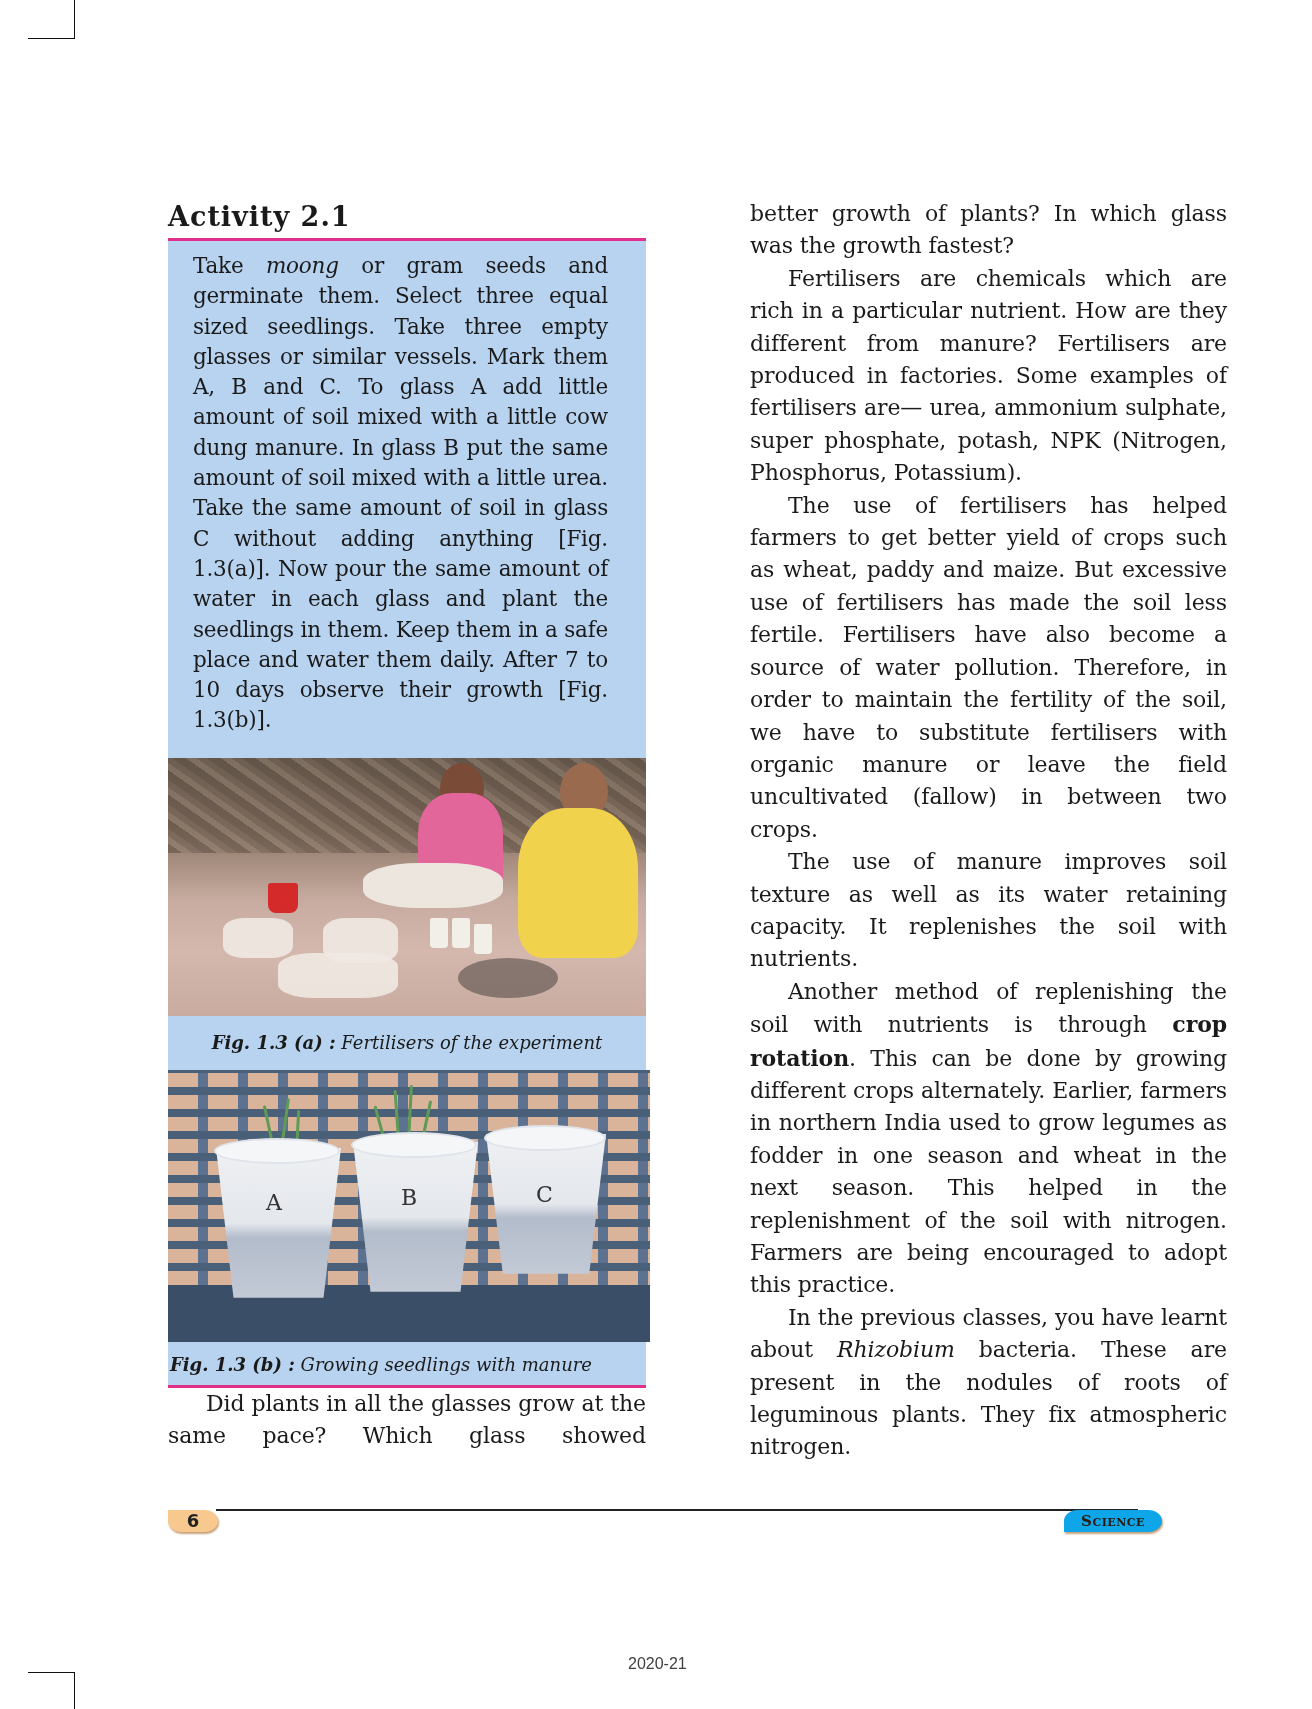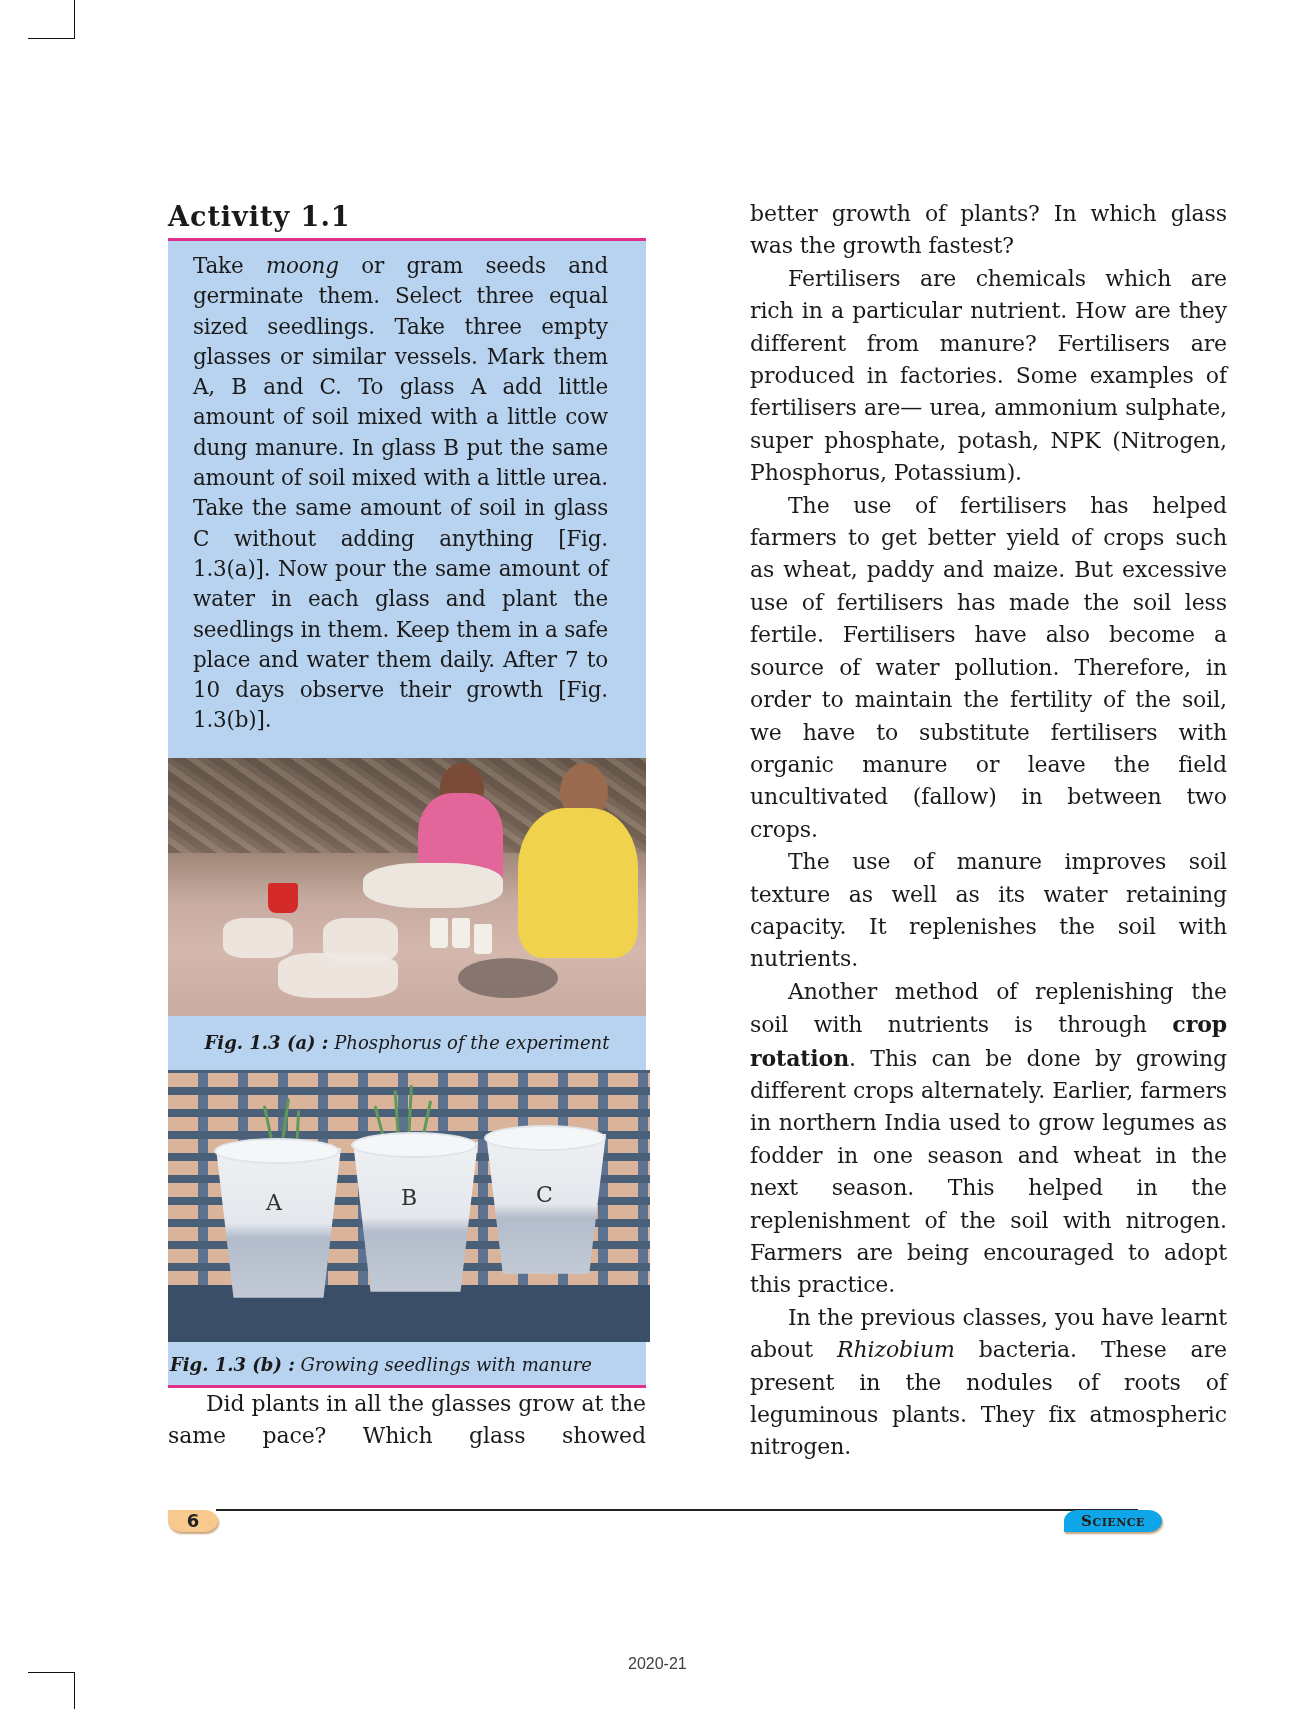--- a/index.html
+++ b/index.html
@@ -84,21 +84,21 @@
   .sprout { position: absolute; width: 3px; background: #5f9a57; border-radius: 2px; }
   .cup-label { position: absolute; font-family: "DejaVu Serif", serif; font-size: 22px; color: #333; }
 </style>
 </head>
 <body>
 
 <div class="crop crop-tl"></div>
 <div class="crop crop-bl"></div>
 
 <div class="col-left">
-  <h2 class="activity-title">Activity 1.1</h2>
+  <h2 class="activity-title">Activity 2.1</h2>
   <div class="pink-rule"></div>
   <div class="activity-box">
     <p><span>Take </span><em>moong</em><span> or gram seeds and germinate them. Select three equal sized seedlings. Take three empty glasses or similar vessels. Mark them A, B and C. To glass A add little amount of soil mixed with a little cow dung manure. In glass B put the same amount of soil mixed with a little urea. Take the same amount of soil in glass C without adding anything [Fig. 1.3(a)]. Now pour the same amount of water in each glass and plant the seedlings in them. Keep them in a safe place and water them daily. After 7 to 10 days observe their growth [Fig. 1.3(b)].</span></p>
   </div>
 
   <div class="photo photo-a">
     <div class="pa-leaves"></div>
     <div class="pa-head1"></div>
     <div class="pa-girl1"></div>
     <div class="pa-head2"></div>
@@ -106,21 +106,21 @@
     <div class="pa-skirt"></div>
     <div class="pa-mug"></div>
     <div class="pa-cup" style="left:262px"></div>
     <div class="pa-cup" style="left:284px"></div>
     <div class="pa-cup" style="left:306px; top:166px"></div>
     <div class="pa-bag" style="left:55px; top:160px; width:70px; height:40px"></div>
     <div class="pa-bag" style="left:110px; top:195px; width:120px; height:45px"></div>
     <div class="pa-bag" style="left:155px; top:160px; width:75px; height:45px"></div>
     <div class="pa-soil"></div>
   </div>
-  <div class="caption caption-a"><span class="lbl">Fig. 1.3 (a) :</span><span> Phosphorus of the experiment</span></div>
+  <div class="caption caption-a"><span class="lbl">Fig. 1.3 (a) :</span><span> Fertilisers of the experiment</span></div>
 
   <div class="photo photo-b">
     <div class="pb-slats"></div>
     <div class="pb-base"></div>
 
     <div class="sprout" style="left:100px; top:35px; height:50px; transform:rotate(-12deg)"></div>
     <div class="sprout" style="left:115px; top:28px; height:58px; transform:rotate(8deg)"></div>
     <div class="sprout" style="left:128px; top:40px; height:45px; transform:rotate(3deg)"></div>
     <div class="sprout" style="left:228px; top:20px; height:70px; transform:rotate(-4deg)"></div>
     <div class="sprout" style="left:240px; top:15px; height:75px; transform:rotate(3deg)"></div>

